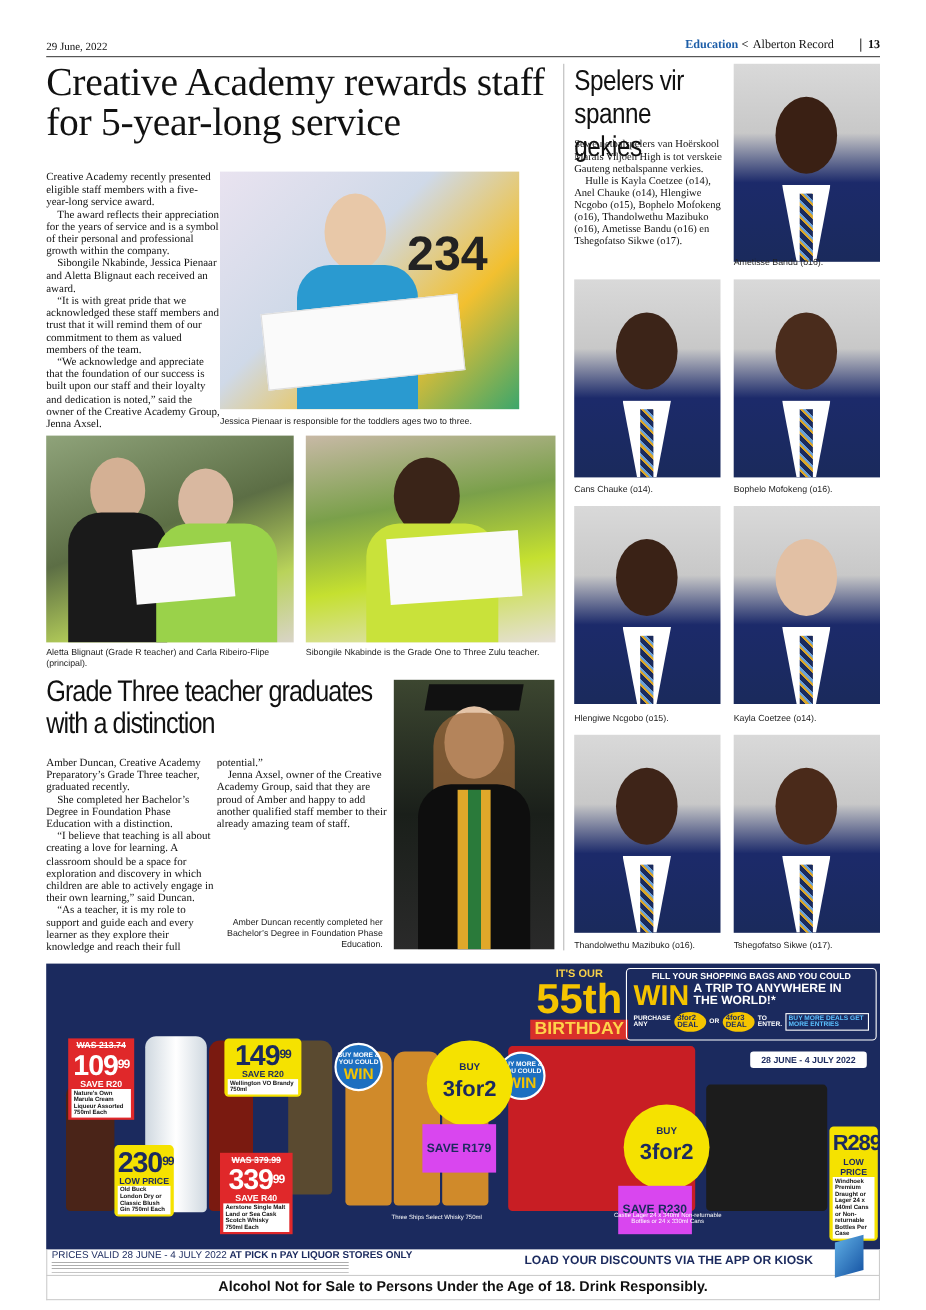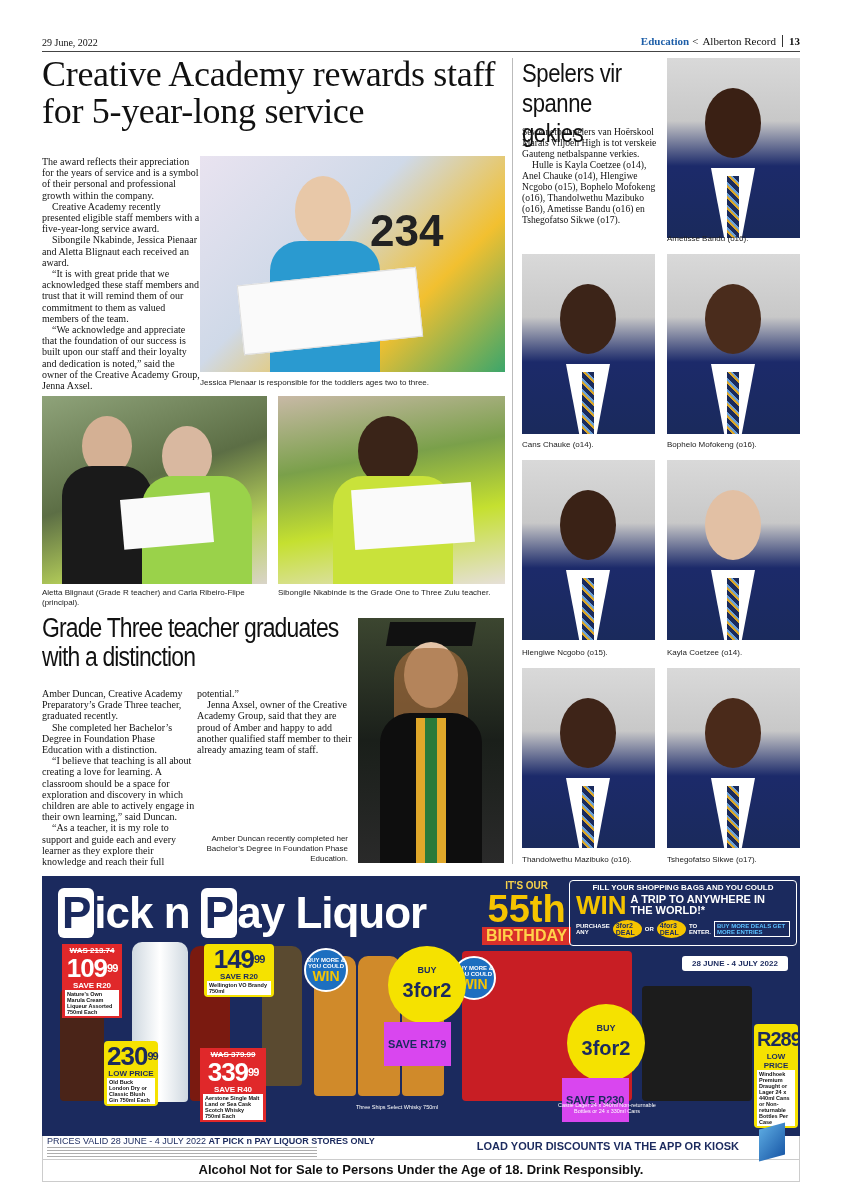--- a/index.html
+++ b/index.html
@@ -1,34 +1,34 @@
 <!DOCTYPE html>
 <html><head>
 <meta charset="utf-8">
 <style>
   * { box-sizing: border-box; margin: 0; padding: 0; }
   body { width: 842px; height: 1191px; background: #fff; position: relative; overflow: hidden; font-family: "Liberation Serif", serif; color: #111; }
   .abs { position: absolute; }
   .header-date { left: 42px; top: 37px; font-size: 10px; }
   .header-right { right: 42px; top: 35px; font-size: 11px; display: flex; }
   .header-right .section { color: #1d5ea8; font-weight: bold; }
-  .header-right .pub { margin-left: 4px; padding-right: 6px; border-right: 1px solid #333; }
+  .header-right .pub { margin-left: 4px; padding-right: 24px; border-right: 1px solid #333; }
   .header-right .pageno { margin-left: 6px; font-weight: bold; }
   .header-rule { left: 42px; right: 42px; top: 51px; height: 1px; background: #444; }
 
   .headline1 { left: 42px; top: 56px; width: 470px; font-size: 36px; line-height: 37px; letter-spacing: -0.3px; }
   .body-text { font-size: 10px; line-height: 11.2px; }
   .body-text p { text-indent: 10px; }
   .body-text p:first-child { text-indent: 0; }
   .col1 { left: 42px; top: 156px; width: 158px; }
 
   .photo { background: #8a9bb0; overflow: hidden; }
   .caption { font-family: "Liberation Sans", sans-serif; font-size: 8px; line-height: 10px; color: #222; }
 
-  .p-jessica { left: 200px; top: 156px; width: 305px; height: 216px; background: linear-gradient(135deg,#e9e3f0 0%,#cfd9e8 40%,#f2c030 70%,#3ca66b 100%); }
+  .p-jessica { left: 200px; top: 156px; width: 272px; height: 216px; background: linear-gradient(135deg,#e9e3f0 0%,#cfd9e8 40%,#f2c030 70%,#3ca66b 100%); }
   .p-aletta { left: 42px; top: 396px; width: 225px; height: 188px; background: linear-gradient(160deg,#8fa37a 0%,#5c6e45 45%,#b9d35a 75%,#d9d4c8 100%); }
   .p-sibongile { left: 278px; top: 396px; width: 227px; height: 188px; background: linear-gradient(170deg,#c8b9a6 0%,#7aa04a 35%,#c5e030 65%,#e6e0d8 100%); }
   .p-amber { left: 358px; top: 618px; width: 146px; height: 245px; background: linear-gradient(180deg,#3c4630 0%,#1a1f1a 50%,#2a2a2a 100%); }
 
   .headline2 { left: 42px; top: 614px; width: 310px; font-size: 27px; line-height: 29px; font-family: "Liberation Sans", sans-serif; letter-spacing: -1px; font-stretch: condensed; transform: scaleX(0.85); transform-origin: left; width: 370px; }
   .col-a { left: 42px; top: 688px; width: 155px; }
   .col-b { left: 197px; top: 688px; width: 160px; }
   .amber-cap { left: 200px; top: 834px; width: 148px; text-align: right; }
 
   .vrule { left: 512px; top: 58px; width: 1px; height: 806px; background: #bbb; }
@@ -91,22 +91,22 @@
 <div class="abs header-right">
   <span class="section">Education</span>
   <span style="margin-left:3px">&lt;</span>
   <span class="pub">Alberton Record</span>
   <span class="pageno">13</span>
 </div>
 <div class="abs header-rule"></div>
 
 <h1 class="abs headline1" style="font-weight:normal">Creative Academy rewards staff for 5-year-long service</h1>
 <div class="abs body-text col1">
+  <p>Creative Academy recently presented eligible staff members with a five-year-long service award.</p>
   <p>The award reflects their appreciation for the years of service and is a symbol of their personal and professional growth within the company.</p>
-  <p>Creative Academy recently presented eligible staff members with a five-year-long service award.</p>
   <p>Sibongile Nkabinde, Jessica Pienaar and Aletta Blignaut each received an award.</p>
   <p>“It is with great pride that we acknowledged these staff members and trust that it will remind them of our commitment to them as valued members of the team.</p>
   <p>“We acknowledge and appreciate that the foundation of our success is built upon our staff and their loyalty and dedication is noted,” said the owner of the Creative Academy Group, Jenna Axsel.</p>
 </div>
 
 <div class="abs photo p-jessica">
   <div class="abs" style="left:95px;top:20px;width:56px;height:70px;border-radius:50%;background:#e8c8a8;"></div>
   <div class="abs" style="left:70px;top:85px;width:110px;height:131px;background:#2a9ad0;border-radius:30px 30px 0 0;"></div>
   <div class="abs" style="left:40px;top:120px;width:180px;height:70px;background:#fafafa;transform:rotate(-6deg);border:1px solid #ddd;"></div>
   <div class="abs" style="left:170px;top:50px;font-family:'Liberation Sans',sans-serif;font-size:44px;font-weight:bold;color:#222;">234</div>
@@ -199,23 +199,20 @@
 <div class="abs caption" style="left:522px;top:855px;">Thandolwethu Mazibuko (o16).</div>
 
 <div class="abs kid" style="left:667px;top:668px;">
     <div class="face" style="background:#4a2a1a"></div>
     <div class="collar"></div>
     <div class="tie"></div>
   </div>
 <div class="abs caption" style="left:667px;top:855px;">Tshegofatso Sikwe (o17).</div>
 
 <div class="abs ad">
-  <div class="abs ad-logo">
-    <span class="box">P</span><span>ick n </span><span class="box">P</span><span>ay Liquor</span>
-  </div>
   <div class="abs ad-bday">
     <div class="its">IT'S OUR</div>
     <div class="num">55th</div>
     <div class="bd">BIRTHDAY</div>
   </div>
   <div class="abs ad-comp">
     <div class="top">FILL YOUR SHOPPING BAGS AND YOU COULD</div>
     <div class="win">
       <span class="w">WIN</span>
       <span class="trip">A TRIP TO ANYWHERE IN THE WORLD!*</span>

